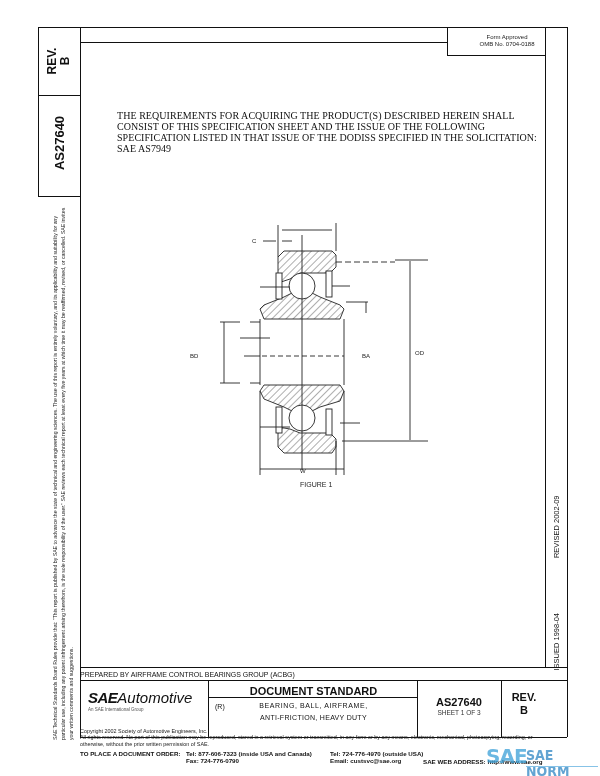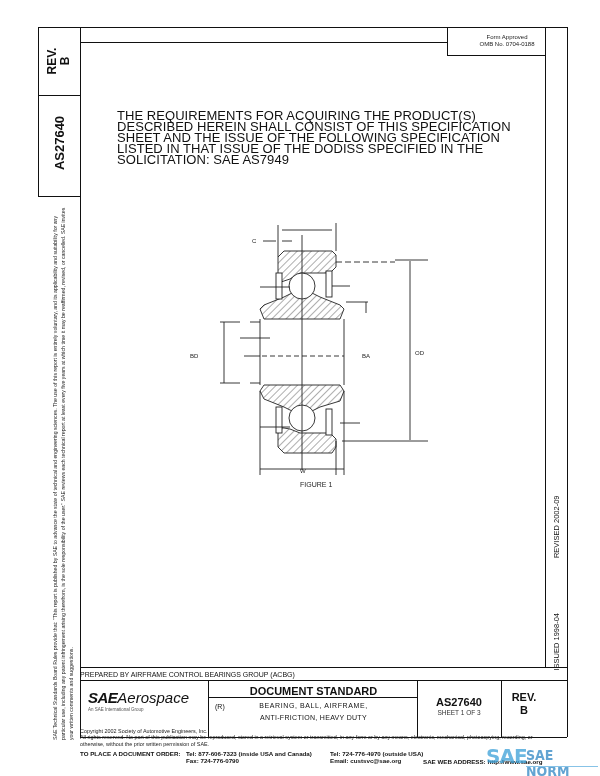--- a/index.html
+++ b/index.html
@@ -13,21 +13,21 @@
   .rev-left { position: absolute; left: 38px; top: 27px; width: 42px; height: 68px; }
   .rev-left .rot { left: 50%; top: 50%; transform: translate(-50%,-50%) rotate(-90deg); text-align: center; font-weight: bold; font-size: 12px; line-height: 13px; }
   .as-left { position: absolute; left: 38px; top: 95px; width: 42px; height: 95px; }
   .as-left .rot { left: 50%; top: 50%; transform: translate(-50%,-50%) rotate(-90deg); font-weight: bold; font-size: 13px; }
 
   .disclaimer { position: absolute; left: 49px; top: 200px; width: 28px; height: 540px; }
   .disclaimer .rot { left: 50%; top: 50%; width: 540px; transform: translate(-50%,-50%) rotate(-90deg); font-size: 5.2px; line-height: 8px; color: #222; white-space: normal; }
 
   .form-approved { position: absolute; left: 447px; top: 30px; width: 120px; height: 22px; font-size: 6px; line-height: 7px; text-align: center; color: #222; padding-top: 4px; }
 
-  .requirement { position: absolute; left: 117px; top: 110px; width: 420px; font-size: 13px; line-height: 11px; letter-spacing: 0.05px; color: #111; }
+  .requirement { position: absolute; left: 117px; top: 110px; width: 420px; font-size: 10px; line-height: 11px; letter-spacing: 0.05px; color: #111; font-family: Liberation Serif, serif; }
 
   .figure { position: absolute; left: 180px; top: 205px; width: 290px; height: 275px; }
   .fig-caption { position: absolute; left: 300px; top: 481px; font-size: 7px; color: #222; }
 
   .issued { position: absolute; left: 545px; top: 495px; width: 22px; height: 175px; }
   .issued .rot { left: 50%; top: 50%; transform: translate(-50%,-50%) rotate(-90deg); font-size: 7.5px; width: 175px; display: flex; justify-content: space-between; }
 
   .prepared { position: absolute; left: 80px; top: 671px; font-size: 7px; color: #111; }
 
   .logo { position: absolute; left: 88px; top: 690px; }
@@ -178,21 +178,21 @@
   <div class="rot">
     <span>ISSUED 1998-04</span>
     <span>REVISED 2002-09</span>
   </div>
 </div>
 
 <div class="prepared">PREPARED BY AIRFRAME CONTROL BEARINGS GROUP (ACBG)</div>
 
 <div class="logo">
   <div class="logo-main">
-    <b>SAE</b><span>Aerospace</span>
+    <b>SAE</b><span>Automotive</span>
   </div>
   <div class="logo-sub">An SAE International Group</div>
 </div>
 
 <div class="aero-std">DOCUMENT STANDARD</div>
 <div class="r-mark">(R)</div>
 <div class="title1">BEARING, BALL, AIRFRAME,</div>
 <div class="title2">ANTI-FRICTION, HEAVY DUTY</div>
 <div class="doc-num">AS27640</div>
 <div class="sheet">SHEET 1 OF 3</div>

